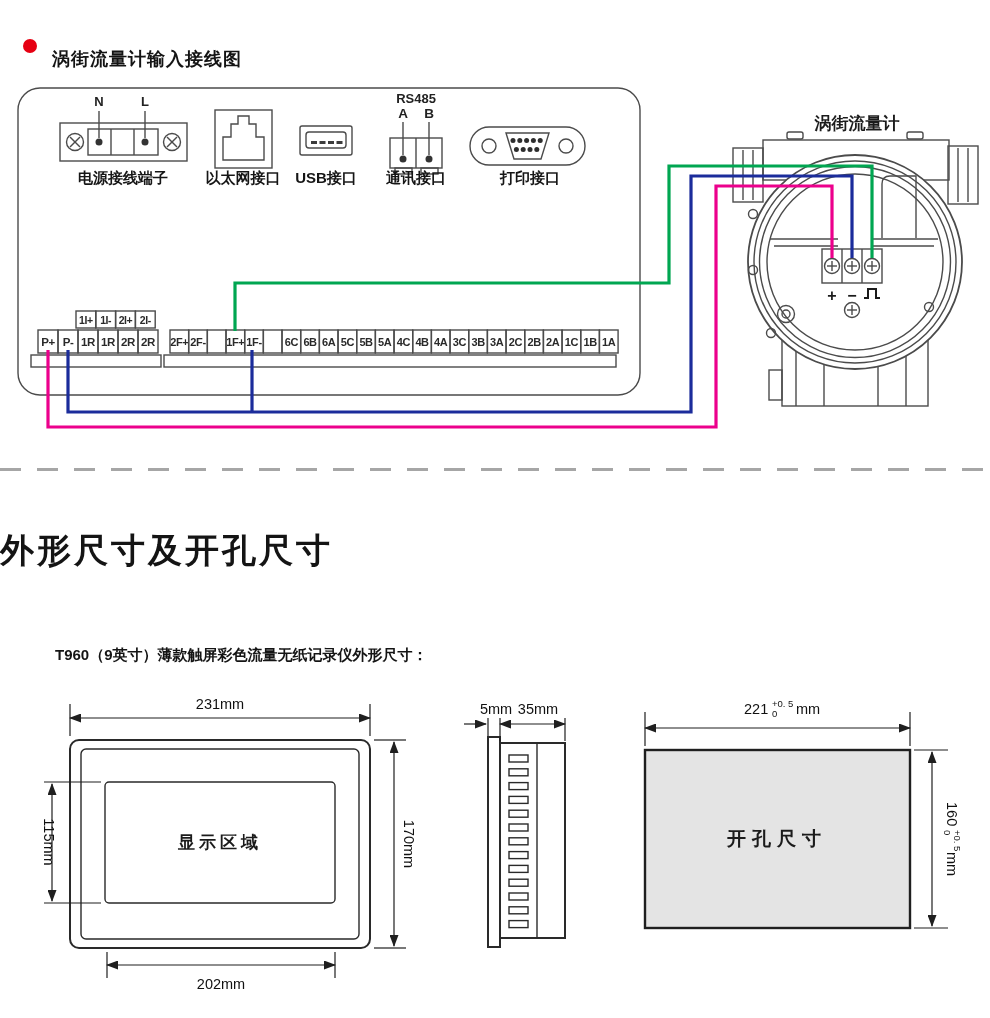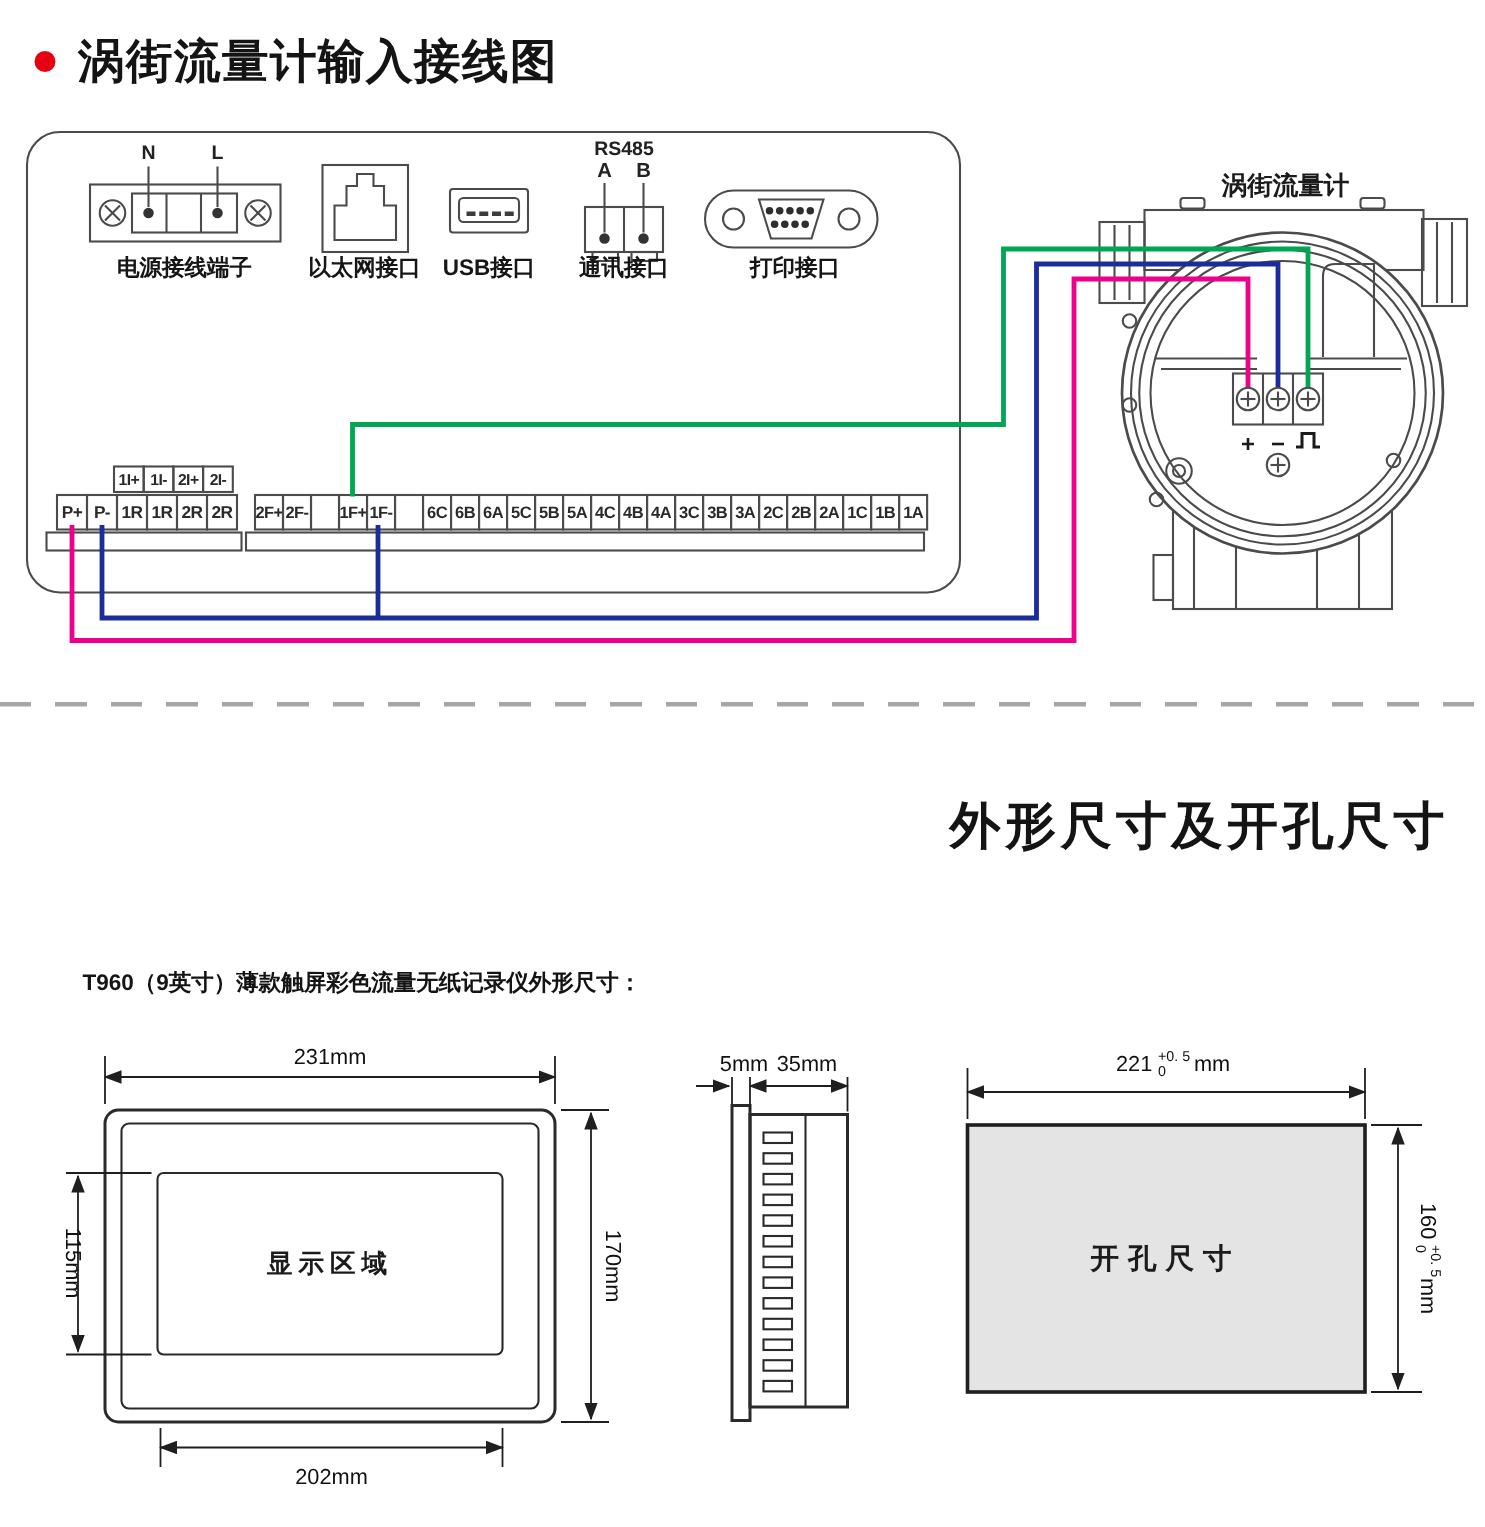--- a/index.html
+++ b/index.html
@@ -3,27 +3,27 @@
 <meta charset="utf-8">
 <style>
   html,body{margin:0;padding:0;}
   body{
     width:990px;height:1018px;position:relative;background:#ffffff;
     font-family:"Liberation Sans","DejaVu Sans",sans-serif;color:#141414;
     overflow:hidden;
   }
   .abs{position:absolute;}
   #title-row{left:22px;top:20px;display:flex;align-items:center;gap:14px;}
-  #page-title{font-size:31px;font-weight:700;letter-spacing:1px;}
+  #page-title{font-size:18px;font-weight:700;letter-spacing:1px;margin-top:27px;}
   #separator{
     left:0;top:468px;width:990px;height:3px;
     background:repeating-linear-gradient(90deg,#a6a6a6 0 21px,transparent 21px 37px);
   }
-  #section-title{left:0;top:528px;width:938px;text-align:right;
-    font-size:34px;font-weight:800;letter-spacing:3px;padding-left:28px;}
+  #section-title{left:0;top:528px;width:938px;text-align:left;
+    font-size:34px;font-weight:800;letter-spacing:3px;}
   #section-subtitle{left:55px;top:646px;font-size:15px;font-weight:700;}
   svg{display:block;}
   svg text{fill:#1b1b1b;}
   .cjk-lbl{font-weight:700;font-size:15px;fill:#161616;}
   .pin-lbl{font-weight:700;font-size:13.5px;fill:#222;}
   .small-lbl{font-weight:700;font-size:13px;fill:#222;}
   .cell-txt{font-weight:700;fill:#2a2a2a;letter-spacing:-0.4px;}
   .fm-title{font-weight:700;font-size:17px;}
   .term-sym{font-weight:700;font-size:16px;}
   .dim-txt{font-size:14.5px;fill:#111;}

